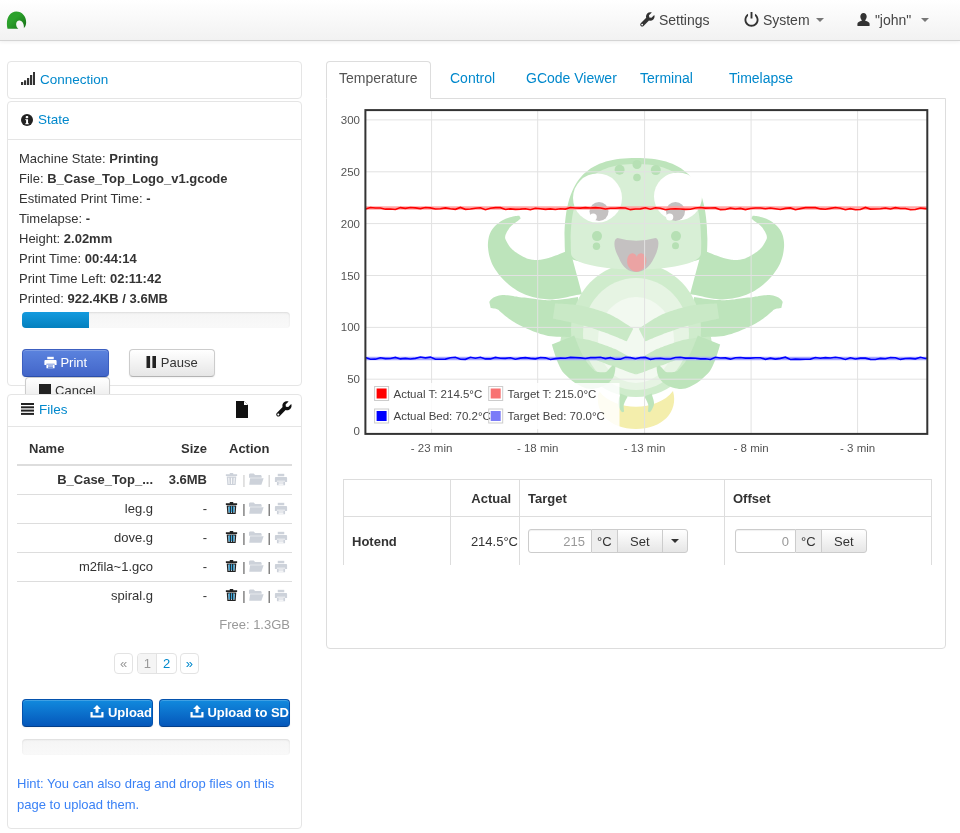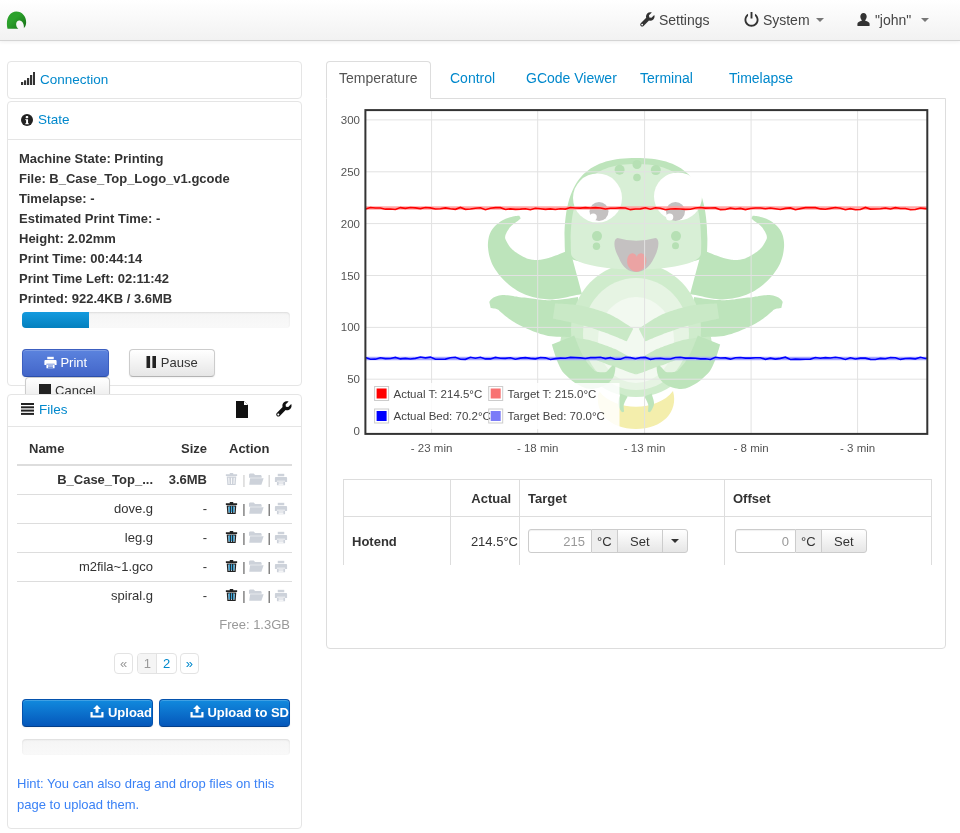--- a/index.html
+++ b/index.html
@@ -8,21 +8,21 @@
 a { color:#08c; text-decoration:none; }
 #navbar { position:absolute; top:0; left:0; width:960px; height:40px; background:linear-gradient(to bottom,#ffffff,#f2f2f2); border-bottom:1px solid #d4d4d4; box-shadow:0 1px 4px rgba(0,0,0,.065); }
 #brand { position:absolute; left:31px; top:0; height:40px; line-height:40px; font-size:20px; color:#555; }
 .navitem { position:absolute; top:0; height:40px; line-height:40px; font-size:14px; color:#444; white-space:nowrap; }
 .caret { display:inline-block; width:0; height:0; border-left:4px solid transparent; border-right:4px solid transparent; border-top:4px solid #777; vertical-align:middle; margin-left:6px; margin-top:-2px; }
 .panel { position:absolute; left:7px; width:293px; border:1px solid #e5e5e5; border-radius:4px; background:#fff; }
 .phead { padding:8px 13px; font-size:13.5px; line-height:20px; }
 .phead a { font-size:13.5px; }
 .picon { display:inline-block; vertical-align:-1px; margin-right:5px; }
 .pbody { border-top:1px solid #e5e5e5; padding:9px 11px; }
-.sline { line-height:20px; font-size:13px; color:#333;font-weight:bold; }
+.sline { line-height:20px; font-size:13px; color:#333; }
 .progress { height:16px; background:linear-gradient(to bottom,#f5f5f5,#f9f9f9); border-radius:4px; box-shadow:inset 0 1px 2px rgba(0,0,0,.1); overflow:hidden; }
 .progress .bar { height:100%; background:linear-gradient(to bottom,#149bdf,#0480be); }
 .btn { display:inline-block; text-align:center; font-size:13px; color:#333; background:linear-gradient(to bottom,#ffffff,#e6e6e6); border:1px solid #ccc; border-bottom-color:#b3b3b3; border-radius:4px; box-shadow:inset 0 1px 0 rgba(255,255,255,.2),0 1px 2px rgba(0,0,0,.05); vertical-align:middle; }
 .btn-blue { color:#fff; background:linear-gradient(to bottom,#5b83de,#4366c9); border-color:#3c5fc0 #3c5fc0 #2c4faa; }
 .btn-upload { color:#fff; font-weight:bold; background:linear-gradient(to bottom,#118ade,#0557ba); border-color:#0452ad #0452ad #033f8a;text-align:right; }
 #filestable { width:100%; border-collapse:collapse; font-size:13px; }
 #filestable th { text-align:left; font-weight:bold; padding:6px 4px 6px 12px; line-height:18px; border-bottom:2px solid #ddd; }
 #filestable td { padding:5px 4px 5px 12px; line-height:18px; border-top:1px solid #ddd;text-align:right; }
 #filestable tr.r1 td { border-top:none; }
 .ficons { white-space:nowrap; }
@@ -81,22 +81,22 @@
 </div>
 
 <div class="panel" id="p-state" style="top:101px;height:283px">
  <div class="phead"><span class="picon"><svg width="12" height="12" viewBox="0 0 16 16" style="vertical-align:-1px">
           <circle cx="8" cy="8" r="8" fill="#222"></circle>
           <path fill="#fff" d="M6.2 4.2 C6.2 3.2 6.9 2.5 8 2.5 C9.1 2.5 9.8 3.2 9.8 4.1 C9.8 5 9.1 5.8 8 5.8 C6.9 5.8 6.2 5.1 6.2 4.2 Z M5.7 13.5 L5.7 12.4 L6.8 12.2 L6.8 8.3 L5.6 8.1 L5.6 7 L9.4 7 L9.4 12.2 L10.4 12.4 L10.4 13.5 Z"></path>
         </svg></span><a>State</a></div>
  <div class="pbody">
   <div class="sline">Machine State: <b>Printing</b></div>
   <div class="sline">File: <b>B_Case_Top_Logo_v1.gcode</b></div>
+  <div class="sline">Estimated Print Time: <b>-</b></div>
   <div class="sline">Timelapse: <b>-</b></div>
-  <div class="sline">Estimated Print Time: <b>-</b></div>
   <div class="sline">Height: <b>2.02mm</b></div>
   <div class="sline">Print Time: <b>00:44:14</b></div>
   <div class="sline">Print Time Left: <b>02:11:42</b></div>
   <div class="sline">Printed: <b>922.4KB / 3.6MB</b></div>
   <div class="progress" style="margin:3px 0 0 3px;width:268px">
         <div class="bar" style="width:67px"></div>
       </div>
   <div style="margin:21px 0 0 3px"><span class="btn btn-blue" style="width:85px;height:26px;line-height:26px"><svg width="13" height="13" viewBox="0 0 16 16" style="vertical-align:-2px">
             <g fill="#fff">
               <path d="M4 1 L12 1 L12 4 L4 4 Z"></path>
@@ -150,21 +150,21 @@
                 </g>
               </svg><span style="color:#ccc;margin:0 3px 0 4px">|</span><svg width="14" height="13" viewBox="0 0 16 16" style="vertical-align:-2px">
                 <g fill="#cdd2da">
                   <path d="M4 1 L12 1 L12 4 L4 4 Z"></path>
                   <path d="M2 5 L14 5 C15 5 15.5 5.6 15.5 6.5 L15.5 11 L13 11 L13 9.5 L3 9.5 L3 11 L0.5 11 L0.5 6.5 C0.5 5.6 1 5 2 5 Z"></path>
                   <path d="M3 10.5 L13 10.5 L13 15 L3 15 Z M5 11.8 L11 11.8 L11 12.8 L5 12.8 Z M5 13.5 L11 13.5 L11 14.5 L5 14.5 Z" fill-rule="evenodd"></path>
                 </g>
               </svg></td>
           </tr>
    <tr>
-            <td>dove.g</td>
+            <td>leg.g</td>
             <td style="text-align:right;padding-left:8px;padding-right:8px">-</td>
             <td class="ficons" style="padding-left:4px"><svg width="13" height="14" viewBox="0 0 15 15" style="vertical-align:-2px">
                 <path fill="#222" d="M5.5 0.5 L9.5 0.5 L9.5 2 L14 2 L14 4 L1 4 L1 2 L5.5 2 Z M5.8 1.6 L9.2 1.6 L9.2 2 L5.8 2 Z"></path>
                 <path fill="#222" d="M2 4.7 L13 4.7 L12.3 14.5 L2.7 14.5 Z M3.8 6 L4.2 13.2 L5.2 13.2 L4.9 6 Z M7 6 L7 13.2 L8 13.2 L8 6 Z M10.1 6 L9.8 13.2 L10.8 13.2 L11.2 6 Z" fill-rule="evenodd"></path>
                 <g fill="#3aa6dd">
                   <rect x="4.2" y="5.5" width="1.4" height="7"></rect>
                   <rect x="6.8" y="5.5" width="1.4" height="7"></rect>
                   <rect x="9.4" y="5.5" width="1.4" height="7"></rect>
                 </g>
               </svg><span style="color:#555;margin:0 3px 0 4px">|</span><svg width="15" height="13" viewBox="0 0 16 13" style="vertical-align:-2px">
@@ -174,21 +174,21 @@
                 </g>
               </svg><span style="color:#555;margin:0 3px 0 4px">|</span><svg width="14" height="13" viewBox="0 0 16 16" style="vertical-align:-2px">
                 <g fill="#cdd2da">
                   <path d="M4 1 L12 1 L12 4 L4 4 Z"></path>
                   <path d="M2 5 L14 5 C15 5 15.5 5.6 15.5 6.5 L15.5 11 L13 11 L13 9.5 L3 9.5 L3 11 L0.5 11 L0.5 6.5 C0.5 5.6 1 5 2 5 Z"></path>
                   <path d="M3 10.5 L13 10.5 L13 15 L3 15 Z M5 11.8 L11 11.8 L11 12.8 L5 12.8 Z M5 13.5 L11 13.5 L11 14.5 L5 14.5 Z" fill-rule="evenodd"></path>
                 </g>
               </svg></td>
           </tr>
    <tr>
-            <td>leg.g</td>
+            <td>dove.g</td>
             <td style="text-align:right;padding-left:8px;padding-right:8px">-</td>
             <td class="ficons" style="padding-left:4px"><svg width="13" height="14" viewBox="0 0 15 15" style="vertical-align:-2px">
                 <path fill="#222" d="M5.5 0.5 L9.5 0.5 L9.5 2 L14 2 L14 4 L1 4 L1 2 L5.5 2 Z M5.8 1.6 L9.2 1.6 L9.2 2 L5.8 2 Z"></path>
                 <path fill="#222" d="M2 4.7 L13 4.7 L12.3 14.5 L2.7 14.5 Z M3.8 6 L4.2 13.2 L5.2 13.2 L4.9 6 Z M7 6 L7 13.2 L8 13.2 L8 6 Z M10.1 6 L9.8 13.2 L10.8 13.2 L11.2 6 Z" fill-rule="evenodd"></path>
                 <g fill="#3aa6dd">
                   <rect x="4.2" y="5.5" width="1.4" height="7"></rect>
                   <rect x="6.8" y="5.5" width="1.4" height="7"></rect>
                   <rect x="9.4" y="5.5" width="1.4" height="7"></rect>
                 </g>
               </svg><span style="color:#555;margin:0 3px 0 4px">|</span><svg width="15" height="13" viewBox="0 0 16 13" style="vertical-align:-2px">

